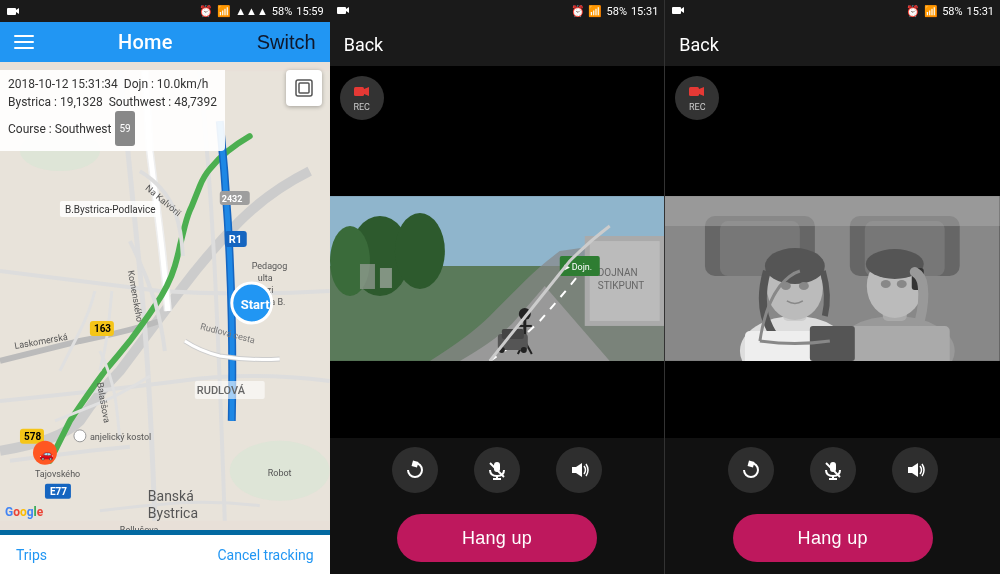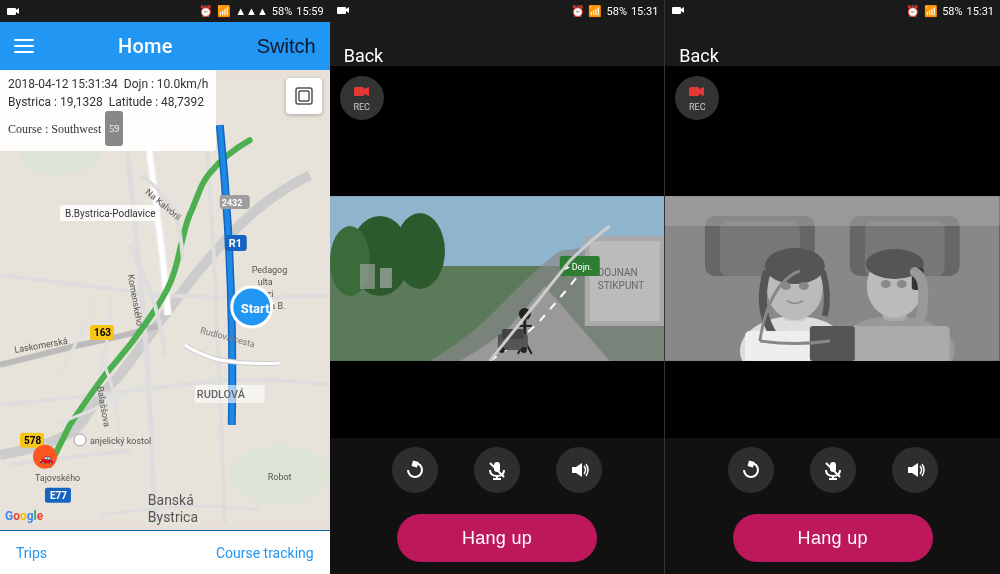--- a/index.html
+++ b/index.html
@@ -30,21 +30,21 @@
       align-items: center;
       justify-content: space-between;
       padding: 0 6px;
       color: #fff;
       font-size: 11px;
     }
     .status-bar-left { display: flex; align-items: center; gap: 3px; }
     .status-bar-right { display: flex; align-items: center; gap: 4px; font-size: 11px; }
 
     .app-bar {
-      height: 48px;
+      height: 40px;
       background: #2196f3;
       display: flex;
       align-items: center;
       justify-content: space-between;
       padding: 0 14px;
       color: #fff;
     }
     .app-bar-title {
       font-size: 20px;
       font-weight: 500;
@@ -59,21 +59,21 @@
       padding: 5px 8px;
       font-size: 12px;
       color: #333;
       line-height: 1.5;
       position: absolute;
       top: 70px;
       left: 0;
       z-index: 10;
       border-radius: 0 0 4px 0;
     }
-    .info-bar .course-row { display: flex; align-items: center; gap: 4px; font-family: Liberation Serif, serif; }
+    .info-bar .course-row { display: flex; align-items: center; gap: 4px; }
     .course-badge { background: #888; color: #fff; font-size: 10px; padding: 10px 4px; border-radius: 3px; }
 
     
     .map-area {
       flex: 1;
       position: relative;
       overflow: hidden;
       background: #e8e0d8;
     }
 
@@ -96,21 +96,21 @@
       z-index: 20;
     }
 
     .bottom-bar {
       height: 44px;
       background: #fff;
       display: flex;
       align-items: center;
       justify-content: space-between;
       padding: 0 16px;
-      border-top: 1px solid #0369a1;
+      border-top: 5px solid #0369a1;
     }
     .bottom-link {
       color: #2196f3;
       font-size: 14px;
       cursor: pointer;
     }
 
     
     .panel-video {
       width: 335px;
@@ -130,21 +130,21 @@
       padding: 0 6px;
       color: #fff;
       font-size: 11px;
       flex-shrink: 0;
     }
 
     .video-top-bar {
       height: 44px;
       background: #1a1a1a;
       display: flex;
-      align-items: flex-end;
+      align-items: center;
       padding: 0 14px;
       color: #fff;
       font-size: 18px;
       flex-shrink: 0;
       cursor: pointer;
     }
 
     .video-black-top {
       height: 130px;
       background: #000;
@@ -271,24 +271,24 @@
       <span></span>
         <span></span>
         <span></span>
     </div>
     <span class="app-bar-title">Home</span>
     <button class="switch-btn">Switch</button>
   </div>
 
   <div class="info-bar">
     <div>
-      <span>2018-04-12  15:31:34</span>&nbsp;&nbsp;<span>Dojn : 10.0km/h</span>
+      <span>2018-10-12  15:31:34</span>&nbsp;&nbsp;<span>Dojn : 10.0km/h</span>
     </div>
     <div>
-      <span>Bystrica : 19,1328</span>&nbsp;&nbsp;<span>Latitude : 48,7392</span>
+      <span>Bystrica : 19,1328</span>&nbsp;&nbsp;<span>Southwest : 48,7392</span>
     </div>
     <div class="course-row">
       <span>Course : Southwest</span>
       <span class="course-badge">59</span>
     </div>
   </div>
 
   <div class="map-area">
     <div class="map-container">
       
@@ -403,21 +403,21 @@
         <svg width="20" height="20" viewBox="0 0 20 20">
           <rect x="2" y="2" width="16" height="16" rx="2" fill="none" stroke="#555" stroke-width="1.5"></rect>
           <rect x="5" y="5" width="10" height="10" rx="1" fill="none" stroke="#555" stroke-width="1.5"></rect>
         </svg>
       </div>
     </div>
   </div>
 
   <div class="bottom-bar">
     <span class="bottom-link">Trips</span>
-    <span class="bottom-link">Course tracking</span>
+    <span class="bottom-link">Cancel tracking</span>
   </div>
 </div>
 
 <div class="panel-video">
 
   <div class="video-status-bar">
     <div>
       <svg width="14" height="10" viewBox="0 0 14 10">
         <rect x="1" y="2" width="9" height="7" rx="1" fill="white"></rect>
         <polygon points="10,4 13,2 13,8 10,6" fill="white"></polygon>

